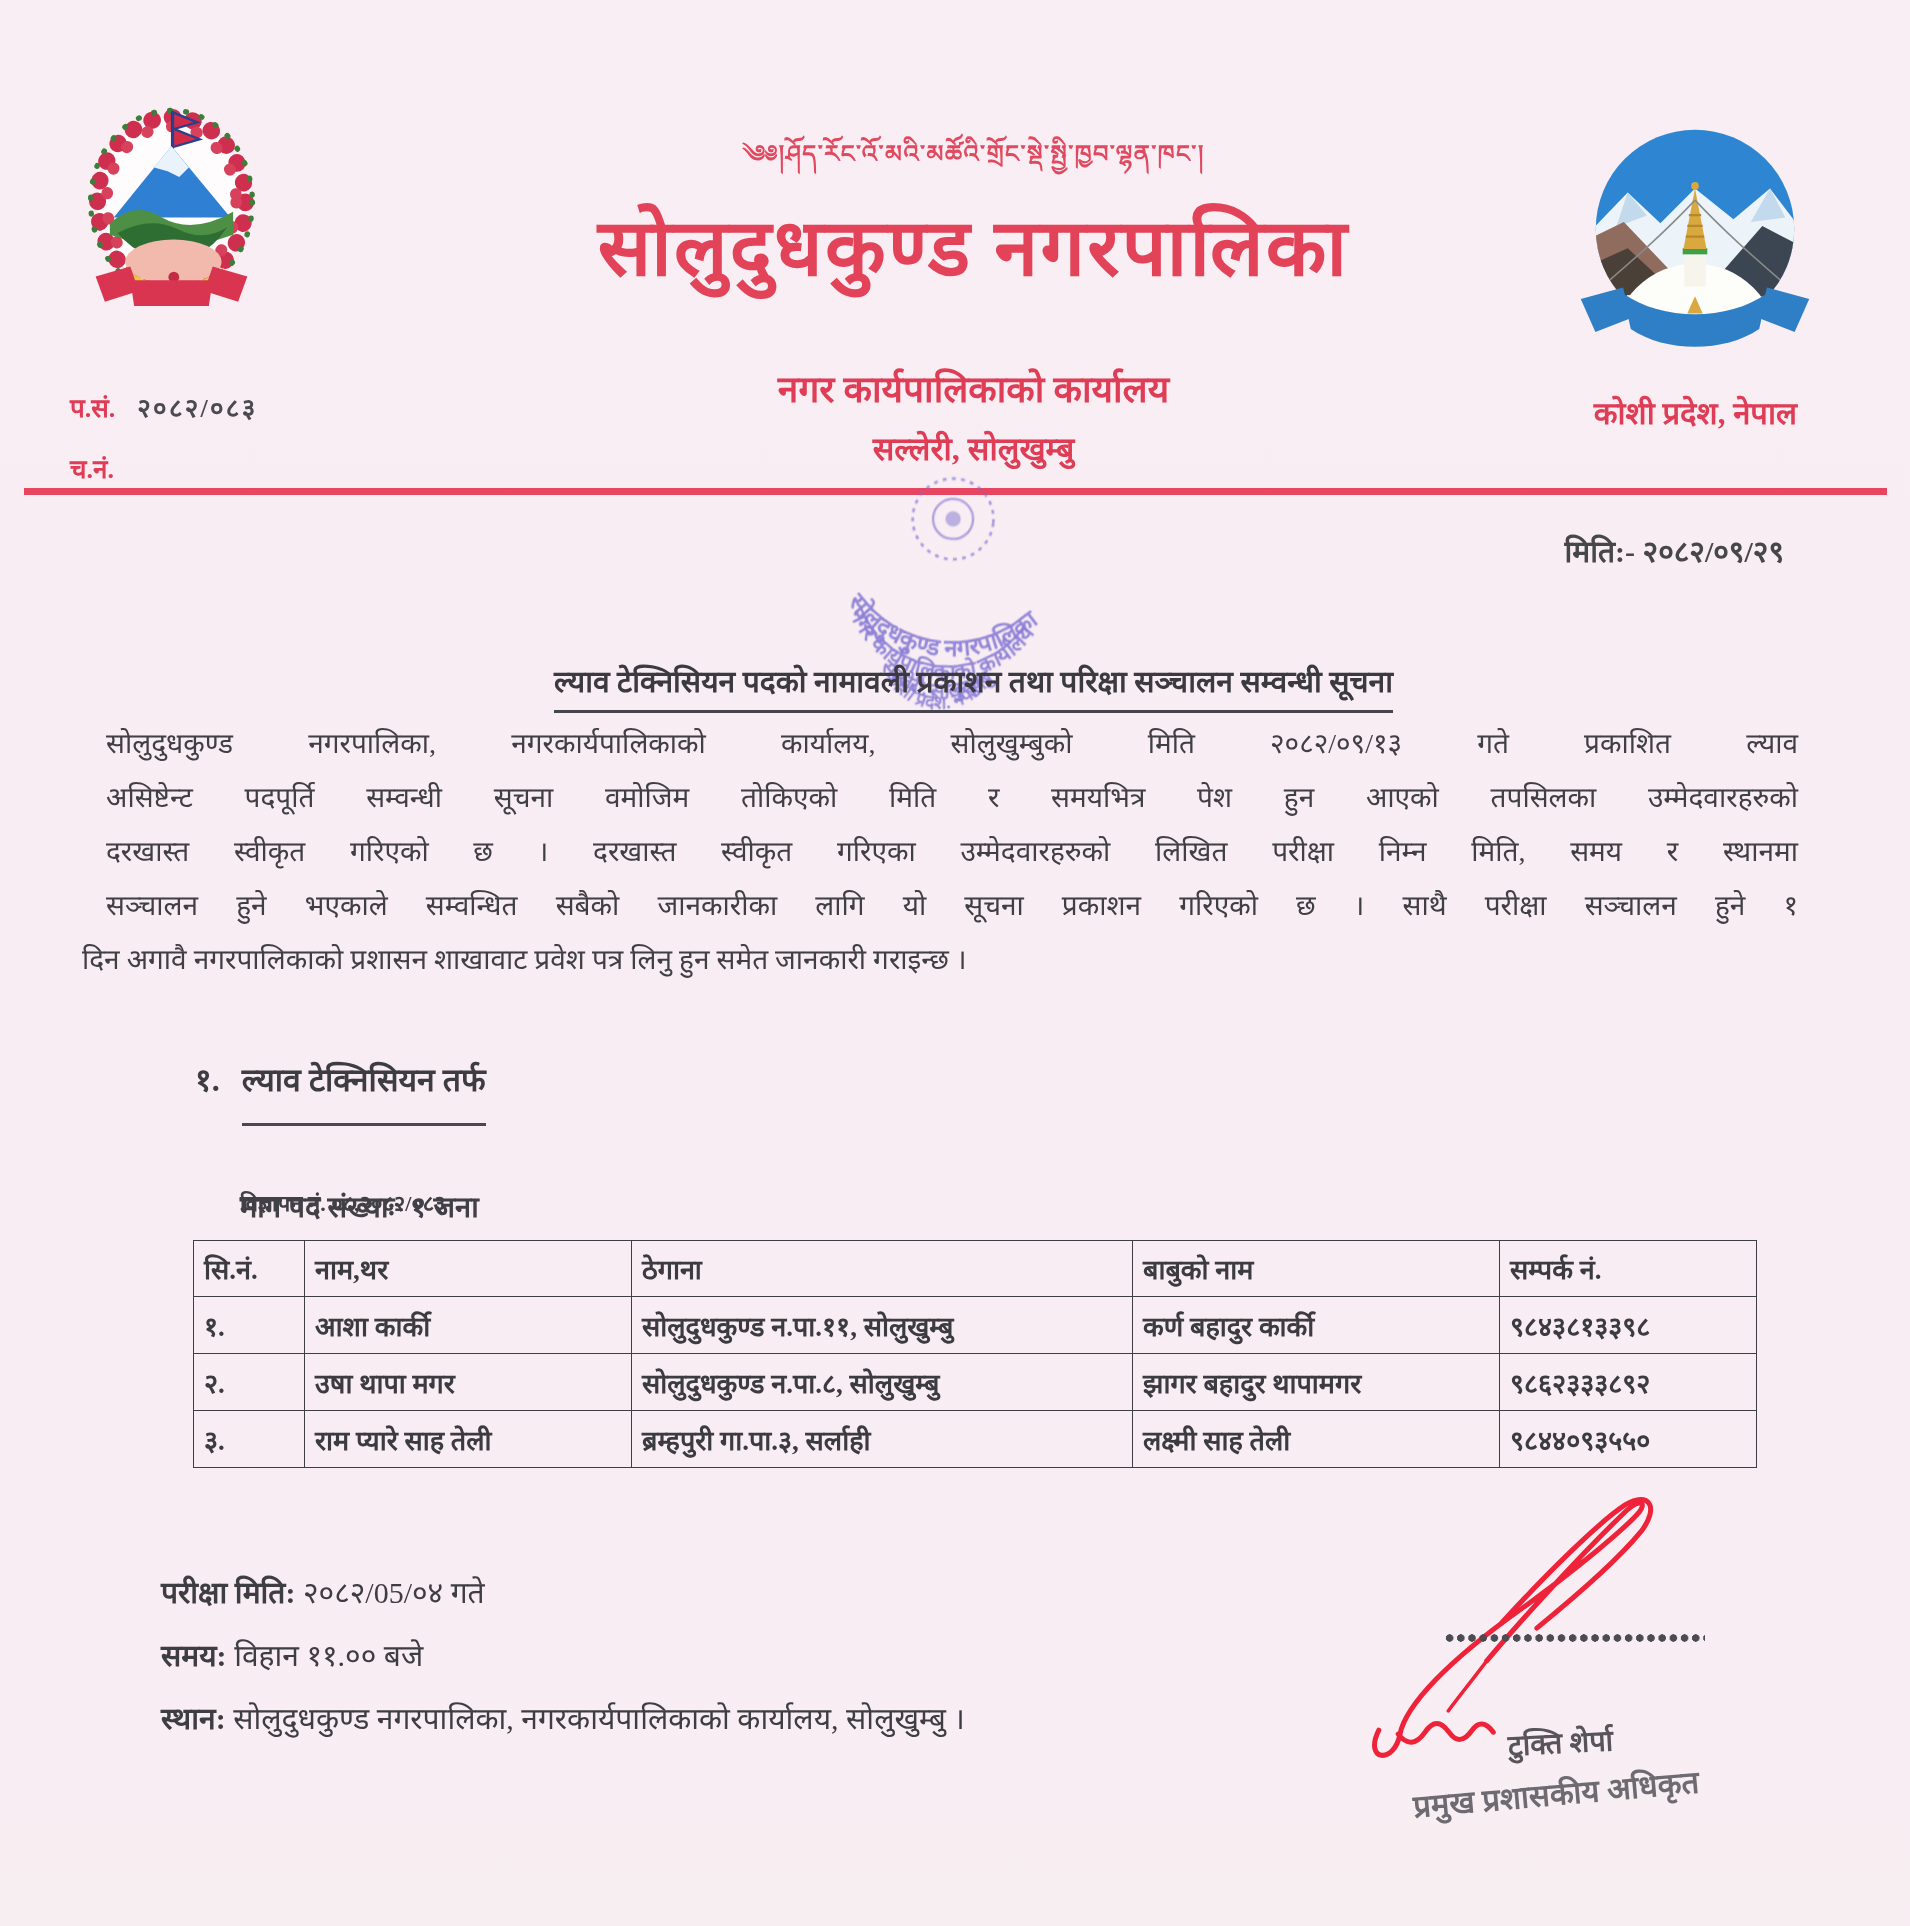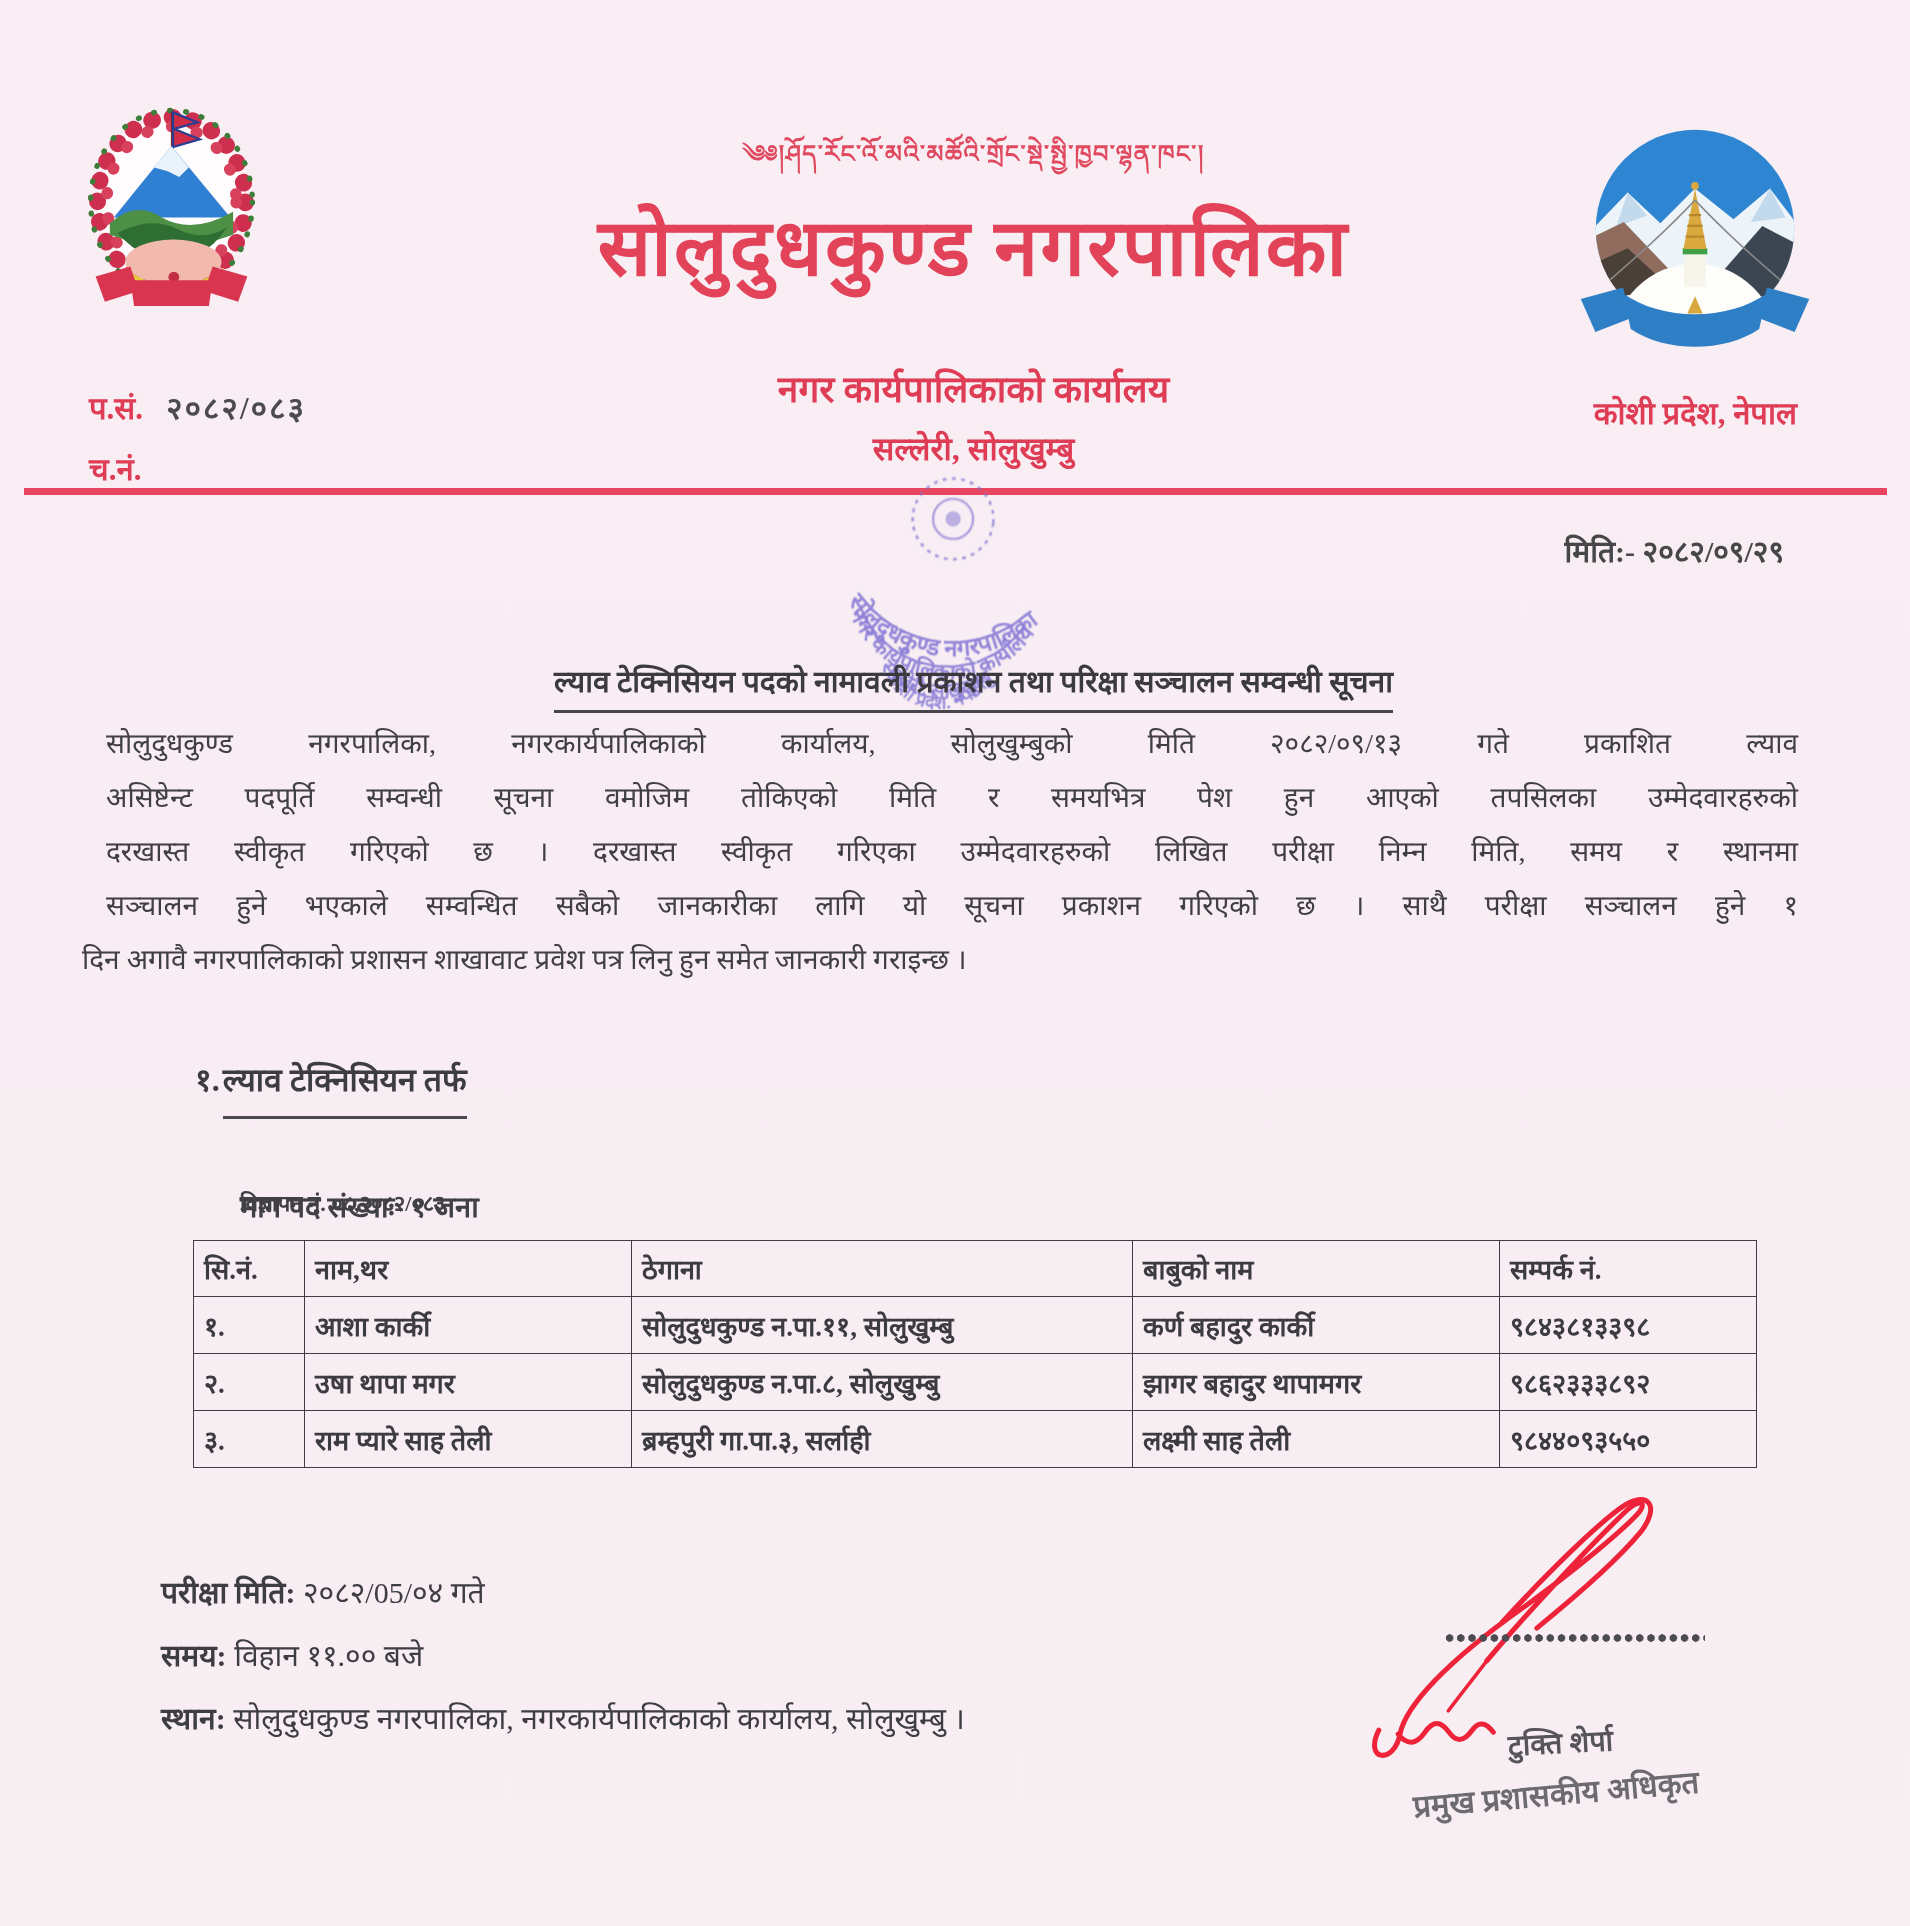--- a/index.html
+++ b/index.html
@@ -11,35 +11,35 @@
     color:#3a393e;
     overflow:hidden;
   }
   .abs{position:absolute;}
   .center-row{position:absolute;left:0;right:0;text-align:center;padding-left:36px;}
   
   .tibetan{top:127px;font-size:24px;font-weight:bold;color:#e0495f;letter-spacing:1.5px;}
   .muni-title{top:191px;font-size:79px;font-weight:bold;color:#e34358;letter-spacing:2.3px;}
   .office-name{top:362px;font-size:37px;font-weight:bold;color:#df3c55;}
   .place-name{top:426px;font-size:32px;font-weight:bold;color:#df3c55;}
-  .refblock{left:70px;top:378px;font-size:31px;font-weight:bold;color:#df3c55;line-height:61px;margin-left:19px;}
+  .refblock{left:70px;top:378px;font-size:26px;font-weight:bold;color:#df3c55;line-height:61px;}
   .refblock .val{color:#4b4a50;font-weight:bold;letter-spacing:2.3px;}
   .province{right:114px;top:391px;font-size:31px;font-weight:bold;color:#df3c55;}
   .redline{left:24px;right:24px;top:488px;height:6.5px;background:#e84560;}
   .issue-date{right:127px;top:530px;font-size:30px;color:#474749;font-weight:bold;}
   
   .notice-title-row{top:660px;}
   .notice-title{display:inline-block;font-size:30px;font-weight:bold;color:#3b3a40;
     padding-bottom:8.5px;border-bottom:3.1px solid #46454b;}
   .body-text{left:82px;width:1716px;top:717px;font-size:28px;color:#403f44;}
   .body-text .ln{line-height:54px;white-space:nowrap;}
   .body-text .just{text-align:justify;text-align-last:justify;white-space:normal;line-height:54px;margin-left:24px;}
   
   .section-head{left:195px;top:1057px;font-size:32px;font-weight:bold;color:#3d3c42;}
-  .section-head .underl{display:inline-block;margin-left:3px;padding-bottom:16px;border-bottom:3.5px solid #4a494f;}
+  .section-head .underl{display:inline-block;margin-left:22px;padding-bottom:23px;border-bottom:3.5px solid #4a494f;}
   .advert-line{left:240px;top:1187px;font-size:22px;font-weight:bold;color:#414046;}
   .positions-line{left:240px;top:1186px;font-size:29px;font-weight:bold;color:#414046;}
   
   table.cand{position:absolute;left:193px;top:1240px;border-collapse:collapse;table-layout:fixed;
     font-size:27px;color:#3c3b41;font-weight:bold;}
   table.cand th,table.cand td{border:1.9px solid #3f3e44;padding:1px 10px;text-align:left;vertical-align:middle;}
   table.cand th{height:53px;font-weight:bold;}
   table.cand td{height:54px;}
   
   .exam{left:161px;top:1561px;font-size:30px;color:#3e3d43;line-height:63px;}

